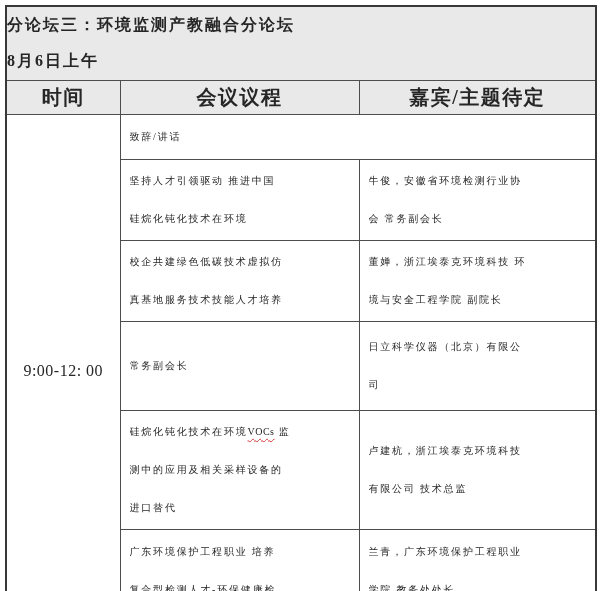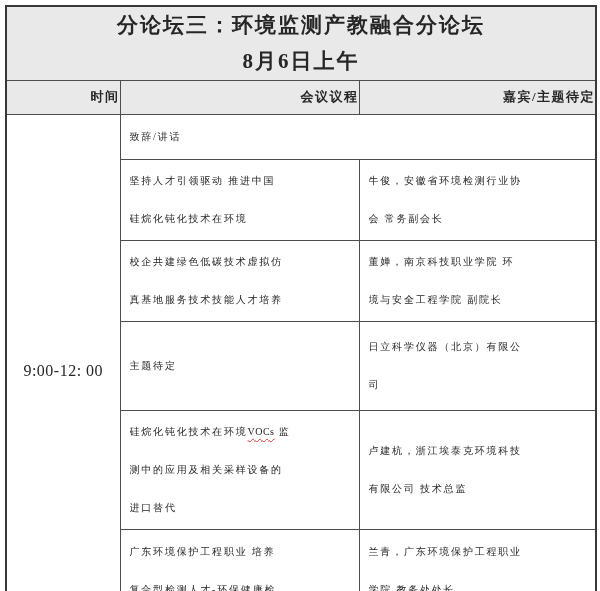--- a/index.html
+++ b/index.html
@@ -19,32 +19,32 @@
   }
   td {
     border: 1px solid #4d4d4d;
     overflow: hidden;
     padding: 0;
   }
   .hdr-bg {
     background: #e9e9e9;
   }
   .title-cell {
-    text-align: center;
+    text-align: left;
     vertical-align: middle;
     font-weight: bold;
-    font-size: 21px;
+    font-size: 16px;
     line-height: 36px;
     letter-spacing: 2px;
   }
   .col-hdr {
-    text-align: right;
+    text-align: center;
     vertical-align: middle;
     font-weight: bold;
-    font-size: 13px;
+    font-size: 20px;
     letter-spacing: 1.5px;
   }
   .time-cell {
     text-align: center;
     vertical-align: middle;
     font-size: 16px;
     letter-spacing: 0.5px;
   }
   .body-cell {
     vertical-align: middle;
@@ -109,28 +109,28 @@
       <div class="line">会 常务副会长</div>
     </td>
   </tr>
 
   <tr style="height:80px">
     <td class="body-cell">
       <div class="line">校企共建绿色低碳技术虚拟仿</div>
       <div class="line">真基地服务技术技能人才培养</div>
     </td>
     <td class="body-cell">
-      <div class="line">董婵，南京科技职业学院 环</div>
+      <div class="line">董婵，浙江埃泰克环境科技 环</div>
       <div class="line">境与安全工程学院 副院长</div>
     </td>
   </tr>
 
   <tr style="height:89px">
     <td class="body-cell">
-      <div class="line">主题待定</div>
+      <div class="line">常务副会长</div>
     </td>
     <td class="body-cell">
       <div class="line">日立科学仪器（北京）有限公</div>
       <div class="line">司</div>
     </td>
   </tr>
 
   <tr style="height:114px">
     <td class="body-cell">
       <div class="line"><span>硅烷化钝化技术在环境</span><span class="voc-term">VOCs</span><span> 监</span></div>

